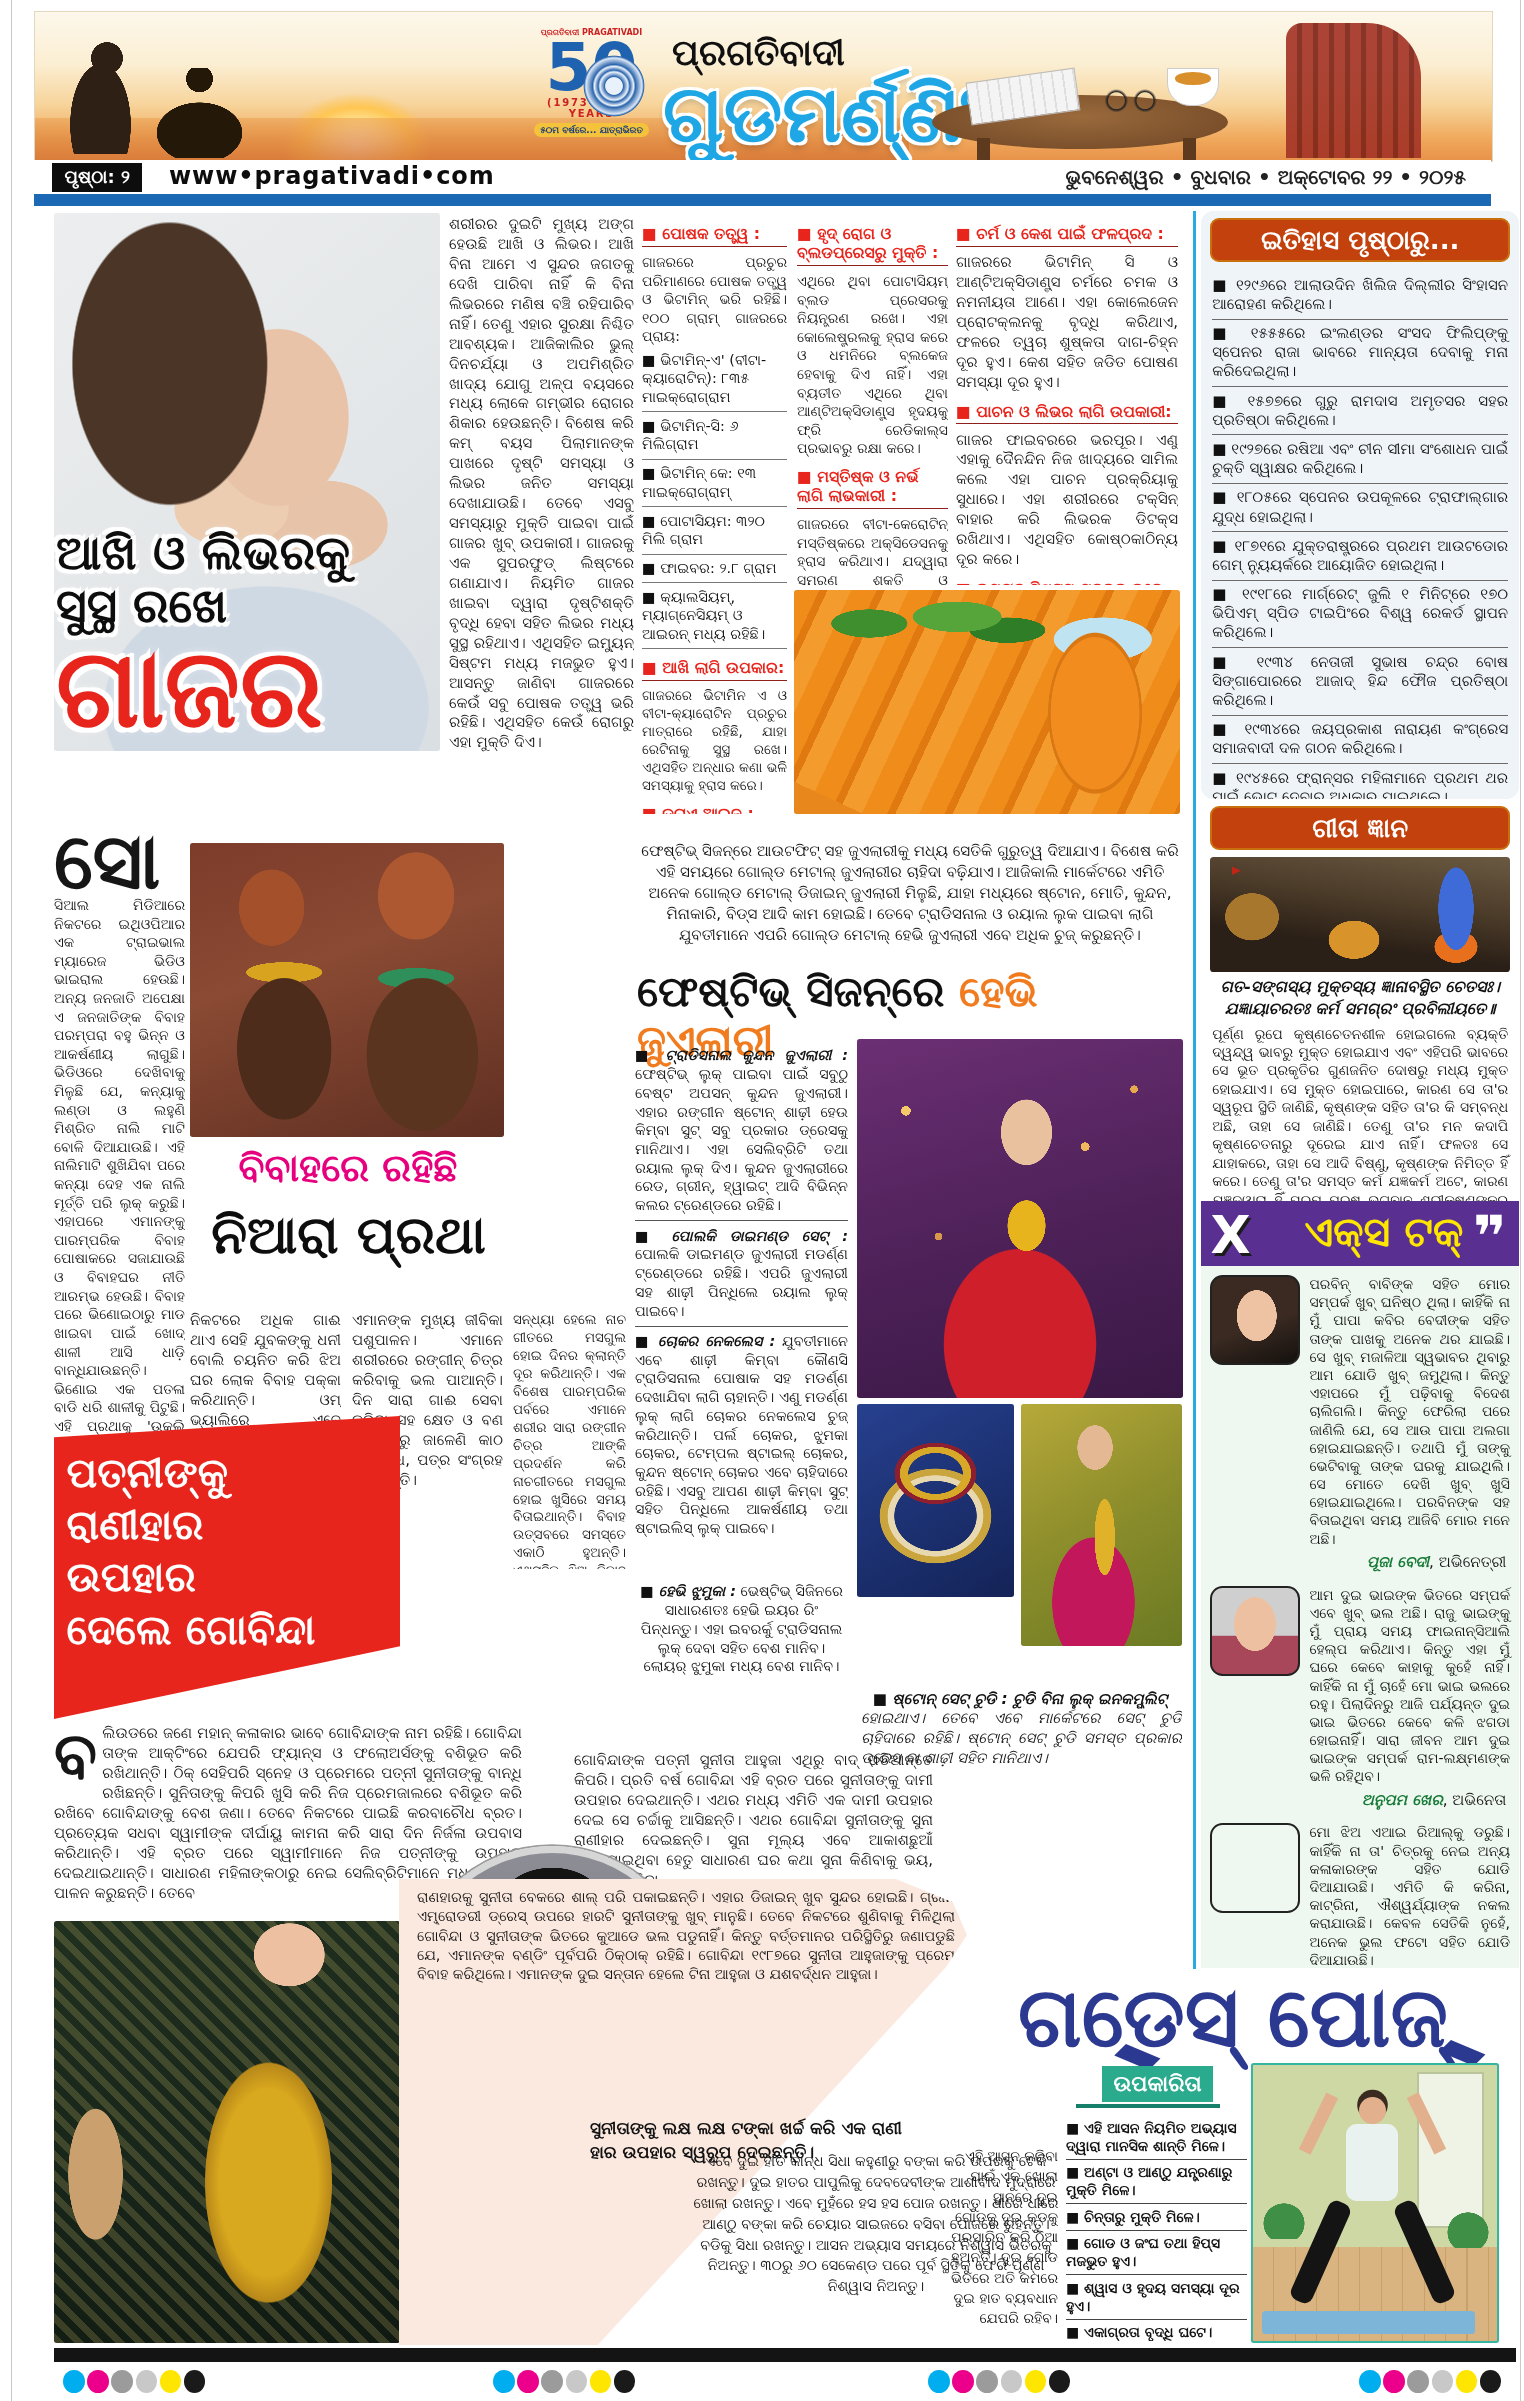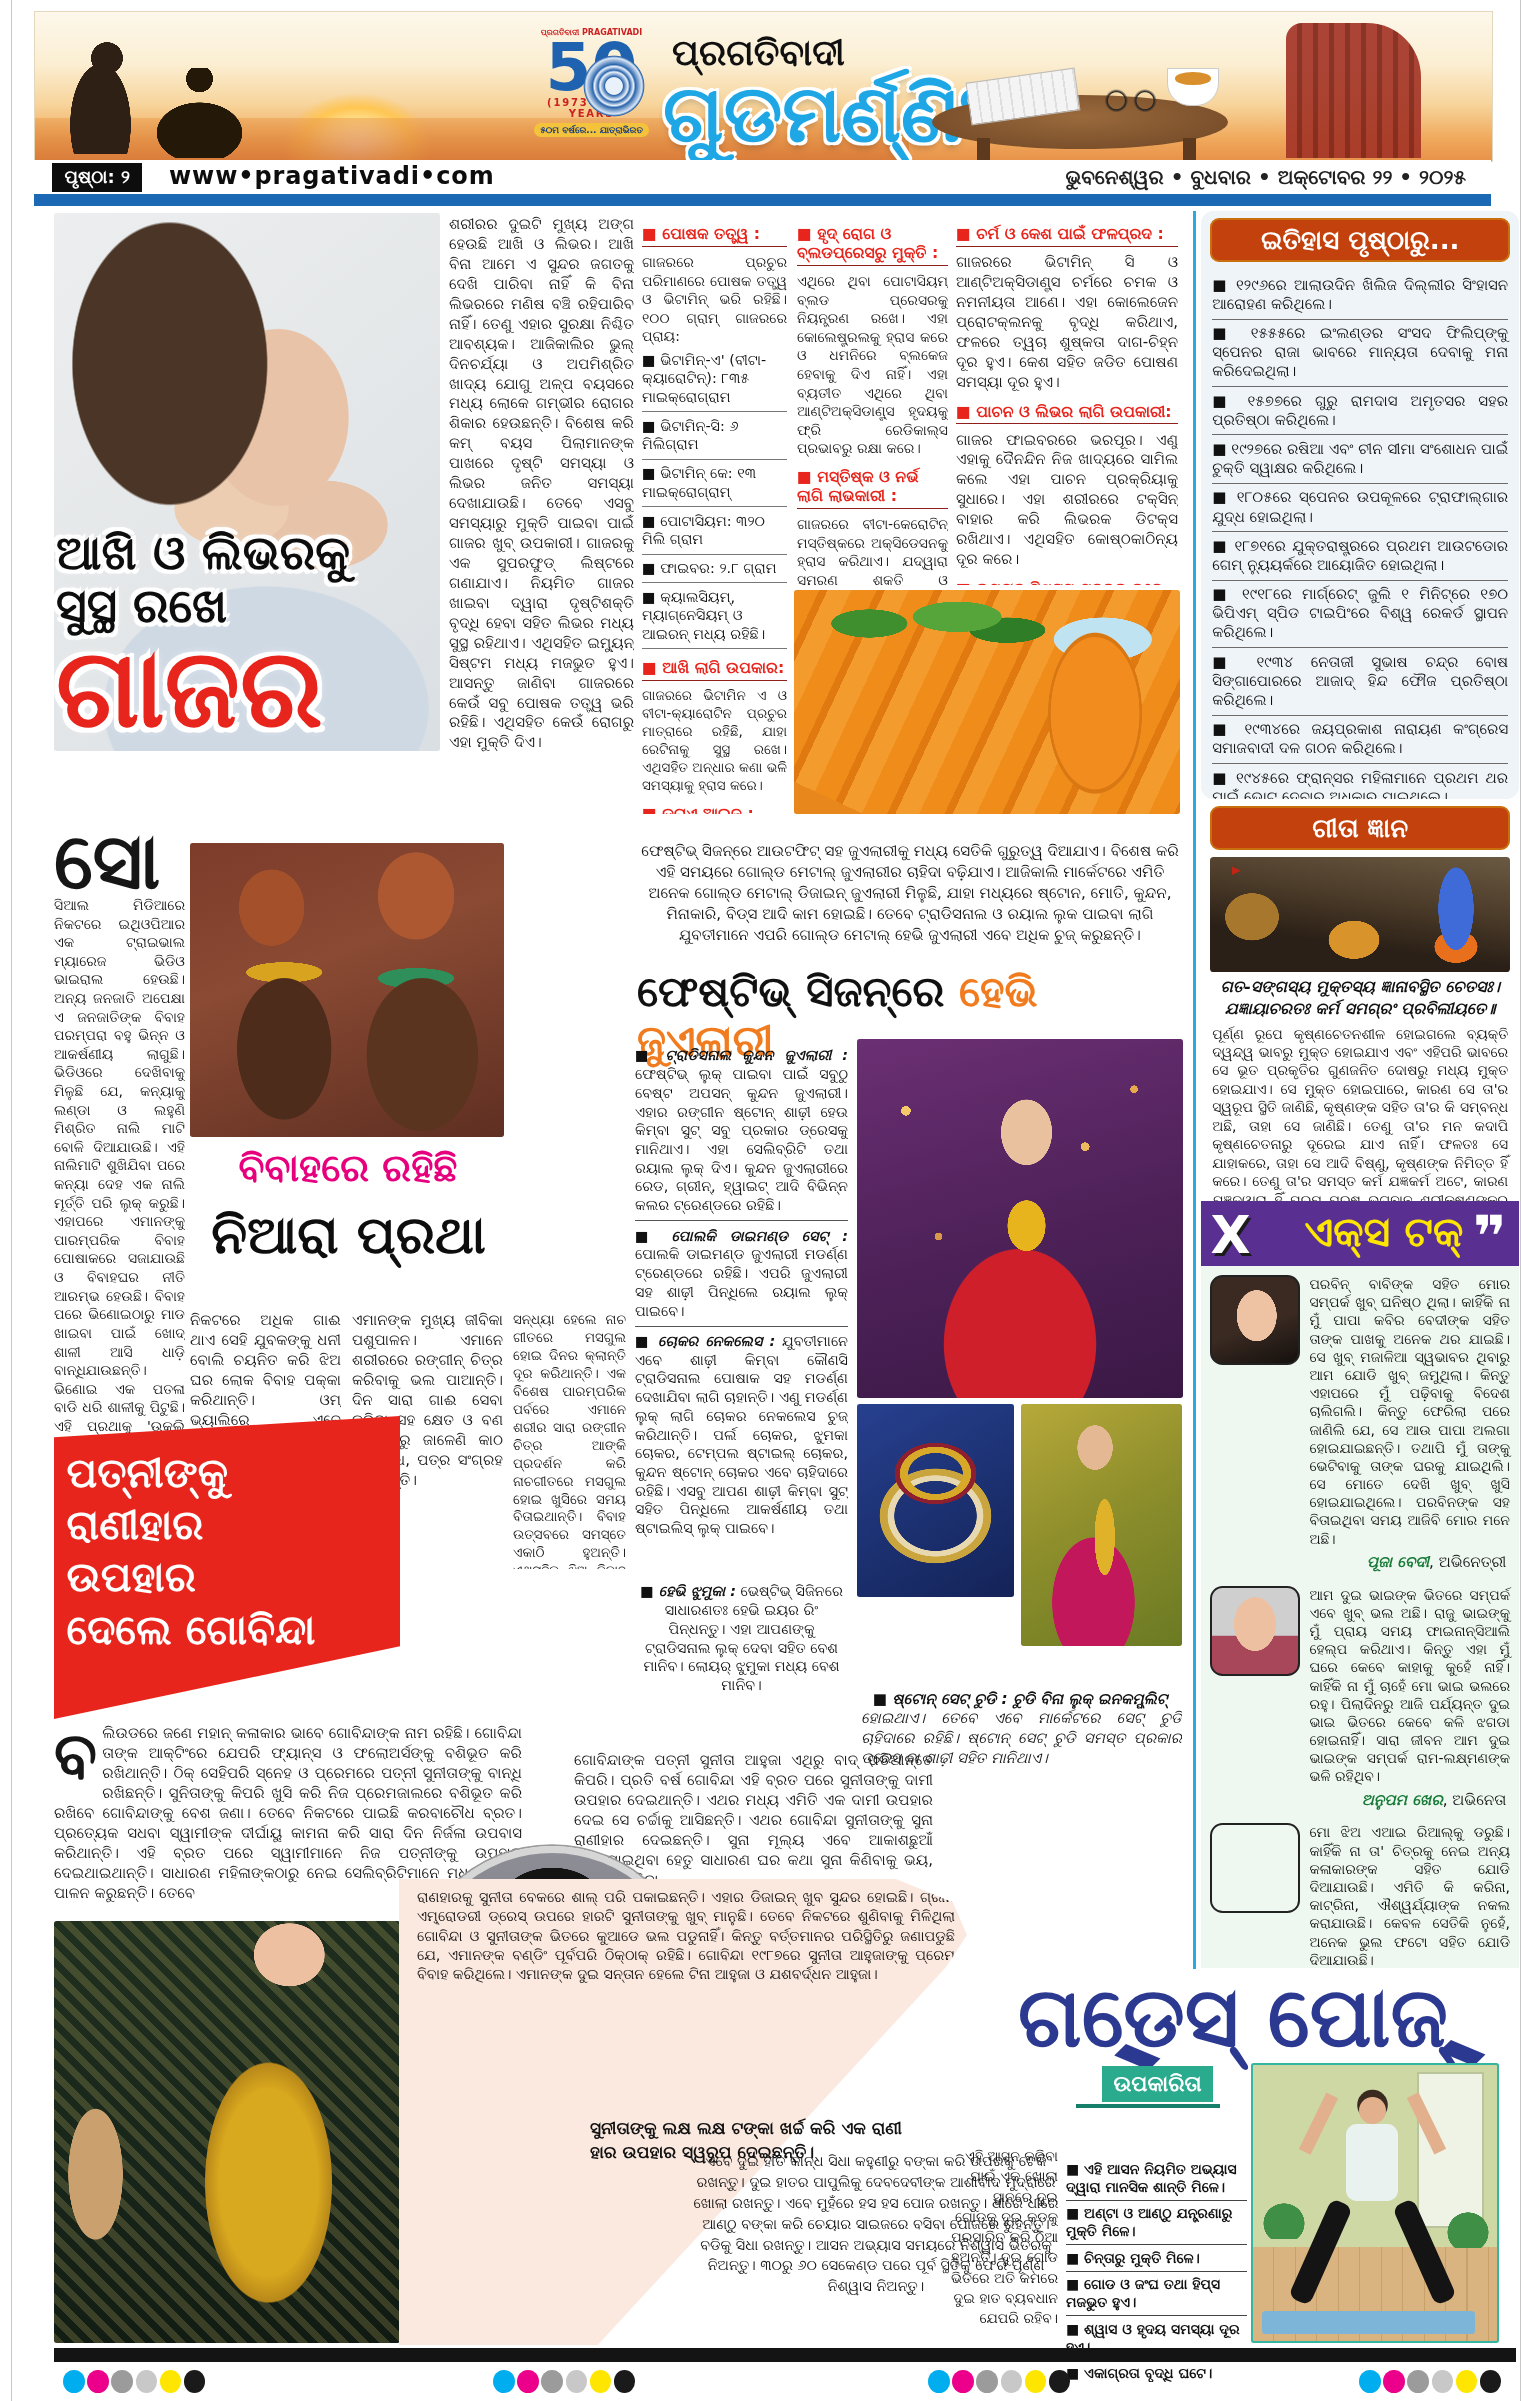--- a/index.html
+++ b/index.html
@@ -358,21 +358,21 @@
   </div>
   <div class="abs fest-bullets" style="overflow:hidden;">
     <div class="fb"><span class="fb-label">ଟ୍ରାଡିସନାଲ କୁନ୍ଦନ ଜୁଏଲାରୀ :</span> <span>ଫେଷ୍ଟିଭ୍ ଲୁକ୍ ପାଇବା ପାଇଁ ସବୁଠୁ ବେଷ୍ଟ ଅପସନ୍ କୁନ୍ଦନ ଜୁଏଲାରୀ। ଏହାର ରଙ୍ଗୀନ ଷ୍ଟୋନ୍ ଶାଢ଼ୀ ହେଉ କିମ୍ବା ସୁଟ୍ ସବୁ ପ୍ରକାର ଡ୍ରେସକୁ ମାନିଥାଏ। ଏହା ସେଲିବ୍ରିଟି ତଥା ରୟାଲ ଲୁକ୍ ଦିଏ। କୁନ୍ଦନ ଜୁଏଲାରୀରେ ରେଡ, ଗ୍ରୀନ୍, ହ୍ୱାଇଟ୍ ଆଦି ବିଭିନ୍ନ କଲର ଟ୍ରେଣ୍ଡରେ ରହିଛି।</span></div>
     <div class="fb"><span class="fb-label">ପୋଲକି ଡାଇମଣ୍ଡ ସେଟ୍ :</span> <span>ପୋଲକି ଡାଇମଣ୍ଡ ଜୁଏଲାରୀ ମଡର୍ଣ୍ଣ ଟ୍ରେଣ୍ଡରେ ରହିଛି। ଏପରି ଜୁଏଲାରୀ ସହ ଶାଢ଼ୀ ପିନ୍ଧିଲେ ରୟାଲ ଲୁକ୍ ପାଇବେ।</span></div>
     <div class="fb" style="border-bottom:none;"><span class="fb-label">ଚୋକର ନେକଲେସ :</span> <span>ଯୁବତୀମାନେ ଏବେ ଶାଢ଼ୀ କିମ୍ବା କୌଣସି ଟ୍ରାଡିସନାଲ ପୋଷାକ ସହ ମଡର୍ଣ୍ଣ ଦେଖାଯିବା ଲାଗି ଚାହାନ୍ତି। ଏଣୁ ମଡର୍ଣ୍ଣ ଲୁକ୍ ଲାଗି ଚୋକର ନେକଲେସ ଚୁଜ୍ କରିଥାନ୍ତି। ପର୍ଲ ଚୋକର, ଝୁମକା ଚୋକର, ଟେମ୍ପଲ ଷ୍ଟାଇଲ୍ ଚୋକର, କୁନ୍ଦନ ଷ୍ଟୋନ୍ ଚୋକର ଏବେ ଚାହିଦାରେ ରହିଛି। ଏସବୁ ଆପଣ ଶାଢ଼ୀ କିମ୍ବା ସୁଟ୍ ସହିତ ପିନ୍ଧିଲେ ଆକର୍ଷଣୀୟ ତଥା ଷ୍ଟାଇଲିସ୍ ଲୁକ୍ ପାଇବେ।</span></div>
   </div>
   <div class="abs ph ph-redwoman"></div>
   <div class="abs ph ph-necklace"></div>
   <div class="abs ph ph-pinkwoman"></div>
   <div class="abs jhumka fb" style="border-bottom:none;overflow:hidden;">
-    <span class="fb-label">ହେଭି ଝୁମୁକା :</span> <span>ଭେଷ୍ଟିଭ୍ ସିଜିନରେ ସାଧାରଣତଃ ହେଭି ଇୟର ରିଂ ପିନ୍ଧନ୍ତୁ। ଏହା ଆପଣଙ୍କୁ ଟ୍ରାଡିସନାଲ ଲୁକ୍ ଦେବା ସହିତ ବେଶ ମାନିବ। ଲୋୟର୍ ଝୁମୁକା ମଧ୍ୟ ବେଶ ମାନିବ।</span>
+    <span class="fb-label">ହେଭି ଝୁମୁକା :</span> <span>ଭେଷ୍ଟିଭ୍ ସିଜିନରେ ସାଧାରଣତଃ ହେଭି ଇୟର ରିଂ ପିନ୍ଧନ୍ତୁ। ଏହା ଇବରର୍କୁ ଟ୍ରାଡିସନାଲ ଲୁକ୍ ଦେବା ସହିତ ବେଶ ମାନିବ। ଲୋୟର୍ ଝୁମୁକା ମଧ୍ୟ ବେଶ ମାନିବ।</span>
   </div>
   <div class="abs stone-label">
     <span>ଷ୍ଟୋନ୍ ସେଟ୍ ଚୁଡି :</span> <span style="font-weight:600;">ଚୁଡି ବିନା ଲୁକ୍ ଇନକମ୍ପ୍ଲିଟ୍</span>
   </div>
   <div class="abs stone-text btxt" style="overflow:hidden;font-style:italic;">ହୋଇଥାଏ। ତେବେ ଏବେ ମାର୍କେଟରେ ସେଟ୍ ଚୁଡି ଚାହିଦାରେ ରହିଛି। ଷ୍ଟୋନ୍ ସେଟ୍ ଚୁଡି ସମସ୍ତ ପ୍ରକାର ଡ୍ରେସ ବା ଶାଢ଼ୀ ସହିତ ମାନିଥାଏ।</div>
 
   <div class="abs gov-banner">
     <div class="gov-bl">
       <div>ପତ୍ନୀଙ୍କୁ</div>
       <div>ରାଣୀହାର</div>
@@ -389,21 +389,21 @@
   <div class="abs bubble">
     <div class="bubble-text">ରାଣହାରକୁ ସୁନୀତା ବେକରେ ଶାଲ୍ ପରି ପକାଇଛନ୍ତି। ଏହାର ଡିଜାଇନ୍ ଖୁବ ସୁନ୍ଦର ହୋଇଛି। ଗ୍ରୀନ୍ ଏମ୍ବ୍ରୋଡରୀ ଡ୍ରେସ୍ ଉପରେ ହାରଟି ସୁନୀତାଙ୍କୁ ଖୁବ୍ ମାନୁଛି। ତେବେ ନିକଟରେ ଶୁଣିବାକୁ ମିଳିଥିଲା ଗୋବିନ୍ଦା ଓ ସୁନୀତାଙ୍କ ଭିତରେ କୁଆଡେ ଭଲ ପଡୁନାହିଁ। କିନ୍ତୁ ବର୍ତ୍ତମାନର ପରିସ୍ଥିତିରୁ ଜଣାପଡୁଛି ଯେ, ଏମାନଙ୍କ ବଣ୍ଡିଂ ପୂର୍ବପରି ଠିକ୍‌ଠାକ୍ ରହିଛି। ଗୋବିନ୍ଦା ୧୯୮୭ରେ ସୁନୀତା ଆହୁଜାଙ୍କୁ ପ୍ରେମ ବିବାହ କରିଥିଲେ। ଏମାନଙ୍କ ଦୁଇ ସନ୍ତାନ ହେଲେ ଟିନା ଆହୁଜା ଓ ଯଶବର୍ଦ୍ଧନ ଆହୁଜା।</div>
   </div>
   <div class="abs gov-caption">ସୁନୀତାଙ୍କୁ ଲକ୍ଷ ଲକ୍ଷ ଟଙ୍କା ଖର୍ଚ୍ଚ କରି ଏକ ରାଣୀ ହାର ଉପହାର ସ୍ୱରୂପ ଦେଇଛନ୍ତି।</div>
 
   <div class="abs god-title">ଗଡେସ୍ ପୋଜ୍</div>
   <div class="dash" style="left:1114px;top:2051px;"></div>
   <div class="dash" style="left:1439px;top:2047px;"></div>
   <div class="abs ben-label">ଉପକାରିତା</div>
   <div class="abs ben-bar"></div>
-  <div class="abs ben-list" style="overflow:hidden;margin-top:41px;">
+  <div class="abs ben-list" style="overflow:hidden;">
     <div class="ben-item">ଏହି ଆସନ ନିୟମିତ ଅଭ୍ୟାସ ଦ୍ୱାରା ମାନସିକ ଶାନ୍ତି ମିଳେ।</div>
     <div class="ben-item">ଅଣ୍ଟା ଓ ଆଣ୍ଠୁ ଯନ୍ତ୍ରଣାରୁ ମୁକ୍ତି ମିଳେ।</div>
     <div class="ben-item">ଚିନ୍ତାରୁ ମୁକ୍ତି ମିଳେ।</div>
     <div class="ben-item">ଗୋଡ ଓ ଜଂଘ ତଥା ହିପ୍ସ ମଜଭୁତ ହୁଏ।</div>
     <div class="ben-item">ଶ୍ୱାସ ଓ ହୃଦୟ ସମସ୍ୟା ଦୂର ହୁଏ।</div>
     <div class="ben-item">ଏକାଗ୍ରତା ବୃଦ୍ଧି ଘଟେ।</div>
 
   </div>
   <div class="abs ph ph-yoga">
     <div class="win"></div>

